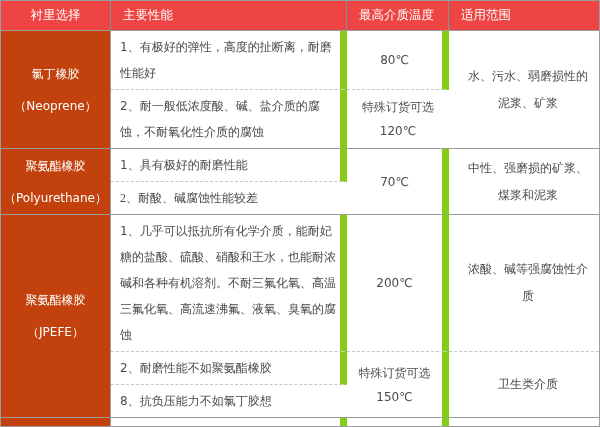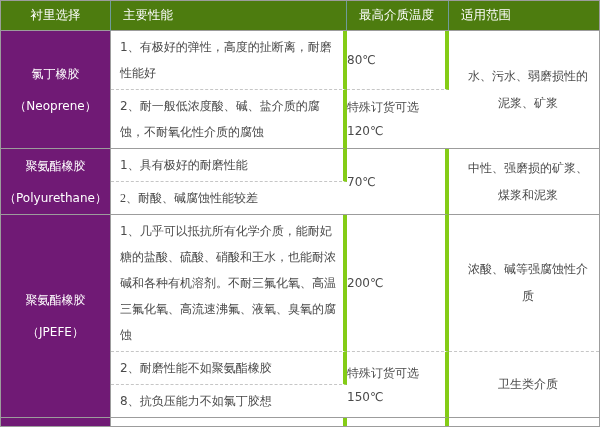--- a/index.html
+++ b/index.html
@@ -22,54 +22,54 @@
   }
   col.c-name  { width: 110px; }
   col.c-perf  { width: 236px; }
   col.c-temp  { width: 102px; }
   col.c-scope { width: 150px; }
 
   th, td {
     font-size: 12px;
     color: #4a4a4a;
     vertical-align: middle;
-    border-right: 4px solid #84cc16;
+    border-right: 7px solid #84cc16;
     border-bottom: 1px solid #9c9c9c;
     overflow: hidden;
   }
   th:last-child, td:last-child { border-right: none; }
 
   
   th {
-    background: #4d7c0f;
+    background: #ef4444;
     color: #ffffff;
     font-weight: normal;
     font-size: 12.5px;
     text-align: left;
     padding-left: 12px;
     border-right: 1px solid #6f9b9b;
   }
   th.center { text-align: center; padding-left: 0; }
 
   
   td.name-cell {
-    background: #701a75;
+    background: #c2410c;
     color: #ffffff;
     text-align: center;
     line-height: 32px;
     border-right: 1px solid #9c9c9c;
   }
 
   td.perf {
     text-align: left;
     padding: 3px 4px 3px 9px;
     line-height: 26px;
   }
   td.temp {
-    text-align: left;
+    text-align: center;
     white-space: pre-line;
     line-height: 24px;
   }
   td.scope {
     text-align: center;
     padding-left: 14px;
     padding-right: 6px;
     line-height: 27px;
   }
 

